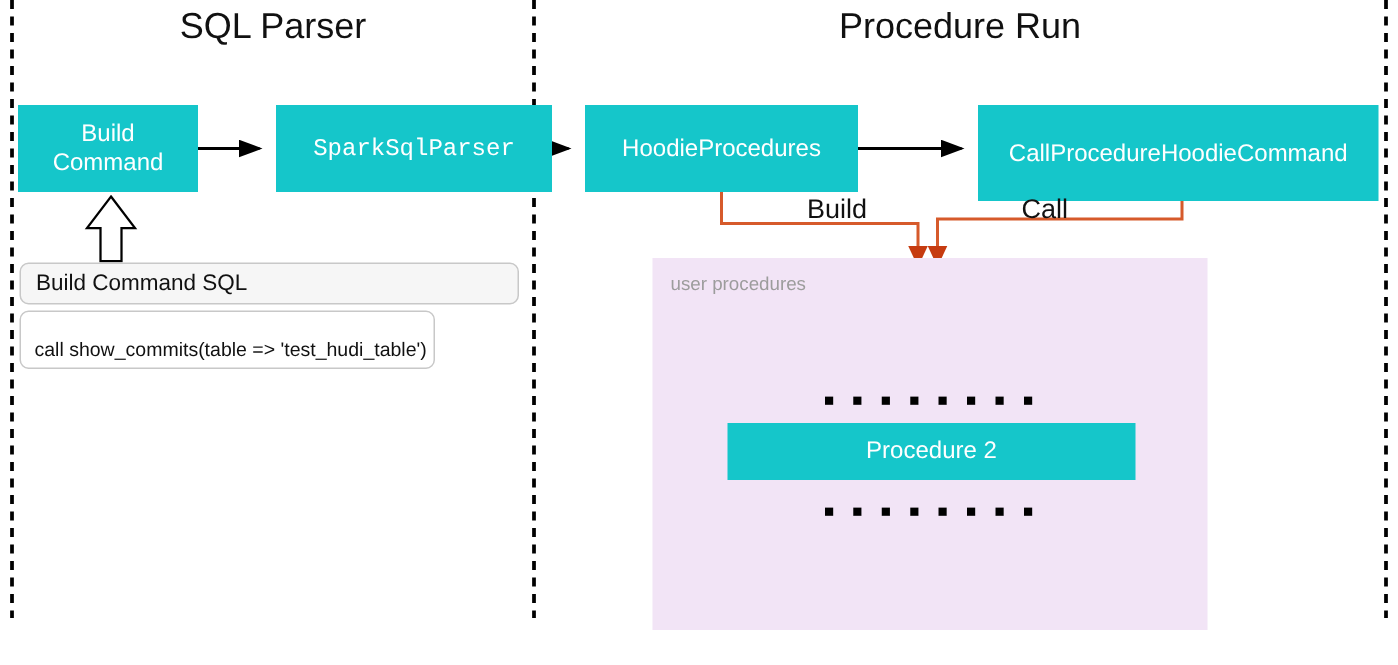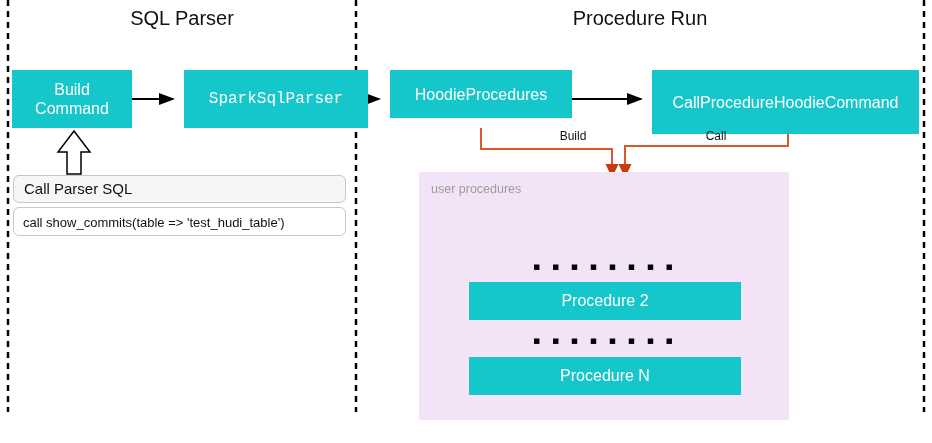--- a/index.html
+++ b/index.html
@@ -2,42 +2,42 @@
 <html><head>
 <meta charset="utf-8">
 <style>
   html,body{margin:0;padding:0;background:#ffffff;}
   .canvas{
     position:relative;width:932px;height:443px;background:#ffffff;overflow:hidden;
     font-family:"Liberation Sans","DejaVu Sans",sans-serif;color:#1a1a1a;
   }
   .layer{position:absolute;left:0;top:0;width:932px;height:443px;}
   .section-title{
-    position:absolute;top:6px;font-size:20px;line-height:24px;text-align:center;
+    position:absolute;top:6px;font-size:24px;line-height:24px;text-align:center;
     color:#111;white-space:nowrap;
   }
   .title-left{left:8px;width:348px;}
   .title-right{left:356px;width:568px;}
   .node{
     position:absolute;background:#15C6CA;color:#ffffff;display:flex;
     align-items:center;justify-content:center;text-align:center;
     font-size:16px;line-height:19px;z-index:2;
   }
   .n-call-command{left:12px;top:70px;width:120px;height:58px;padding:0 16px;box-sizing:border-box;}
   .n-spark{left:184px;top:70px;width:184px;height:58px;font-family:Liberation Mono, monospace;}
-  .n-hoodie{left:390px;top:70px;width:182px;height:48px;}
+  .n-hoodie{left:390px;top:70px;width:182px;height:58px;}
   .n-cphc{left:652px;top:70px;width:267px;height:64px;}
   .edge-label{
-    position:absolute;font-size:12px;color:#111;text-align:center;width:70px;z-index:3;
+    position:absolute;font-size:18px;color:#111;text-align:left;width:70px;z-index:3;
     background:transparent;
   }
   .lbl-build{left:538px;top:129px;}
   .lbl-call{left:681px;top:129px;}
   .container-box{
-    position:absolute;left:419px;top:172px;width:370px;height:248px;
+    position:absolute;left:435px;top:172px;width:370px;height:248px;
     background:#F2E4F6;z-index:1;
   }
   .container-label{
     position:absolute;left:12px;top:10px;font-size:12.5px;color:#9C9C9C;
   }
   .proc{
     position:absolute;left:50px;width:272px;height:38px;background:#15C6CA;
     color:#fff;display:flex;align-items:center;justify-content:center;font-size:16px;
   }
   .proc-1{top:40px;}
@@ -48,23 +48,23 @@
     font-family:"DejaVu Sans",sans-serif;font-size:11px;letter-spacing:4px;color:#000;
   }
   .dots-1{top:88px;}
   .dots-2{top:162px;}
   .sql-panel-header{
     position:absolute;left:13px;top:175px;width:333px;height:28px;box-sizing:border-box;
     background:#F6F6F6;border:1px solid #C8C8C8;border-radius:6px;
     font-size:15px;line-height:26px;padding-left:10px;color:#111;z-index:2;
   }
   .sql-row{
-    position:absolute;left:13px;width:333px;box-sizing:border-box;background:#fff;
+    position:absolute;left:13px;width:277px;box-sizing:border-box;background:#fff;
     border:1px solid #C8C8C8;border-radius:6px;font-size:13px;color:#111;
-    padding:7px 0 5px 9px;white-space:nowrap;z-index:2;
+    padding:17px 0 5px 9px;white-space:nowrap;z-index:2;
   }
   .sql-row-1{top:207px;}
   .sql-row-2{top:237px;}
   svg{display:block;}
 </style>
 </head>
 <body>
 
 <div class="canvas">
 
@@ -110,21 +110,18 @@
   <div class="edge-label lbl-build">Build</div>
   <div class="edge-label lbl-call">Call</div>
 
   <div class="container-box">
     <div class="container-label">user procedures</div>
     <div class="dots dots-1">▪ ▪ ▪ ▪ ▪ ▪ ▪ ▪</div>
     <div class="proc proc-2">
       <span>Procedure 2</span>
     </div>
     <div class="dots dots-2">▪ ▪ ▪ ▪ ▪ ▪ ▪ ▪</div>
-    <div class="proc proc-n">
-      <span>Procedure N</span>
-    </div>
   </div>
 
-  <div class="sql-panel-header">Call Parser SQL</div>
+  <div class="sql-panel-header">Build Command SQL</div>
   <div class="sql-row sql-row-1">call show_commits(table =&gt; 'test_hudi_table')</div>
 
 </div>
 
 </body></html>

